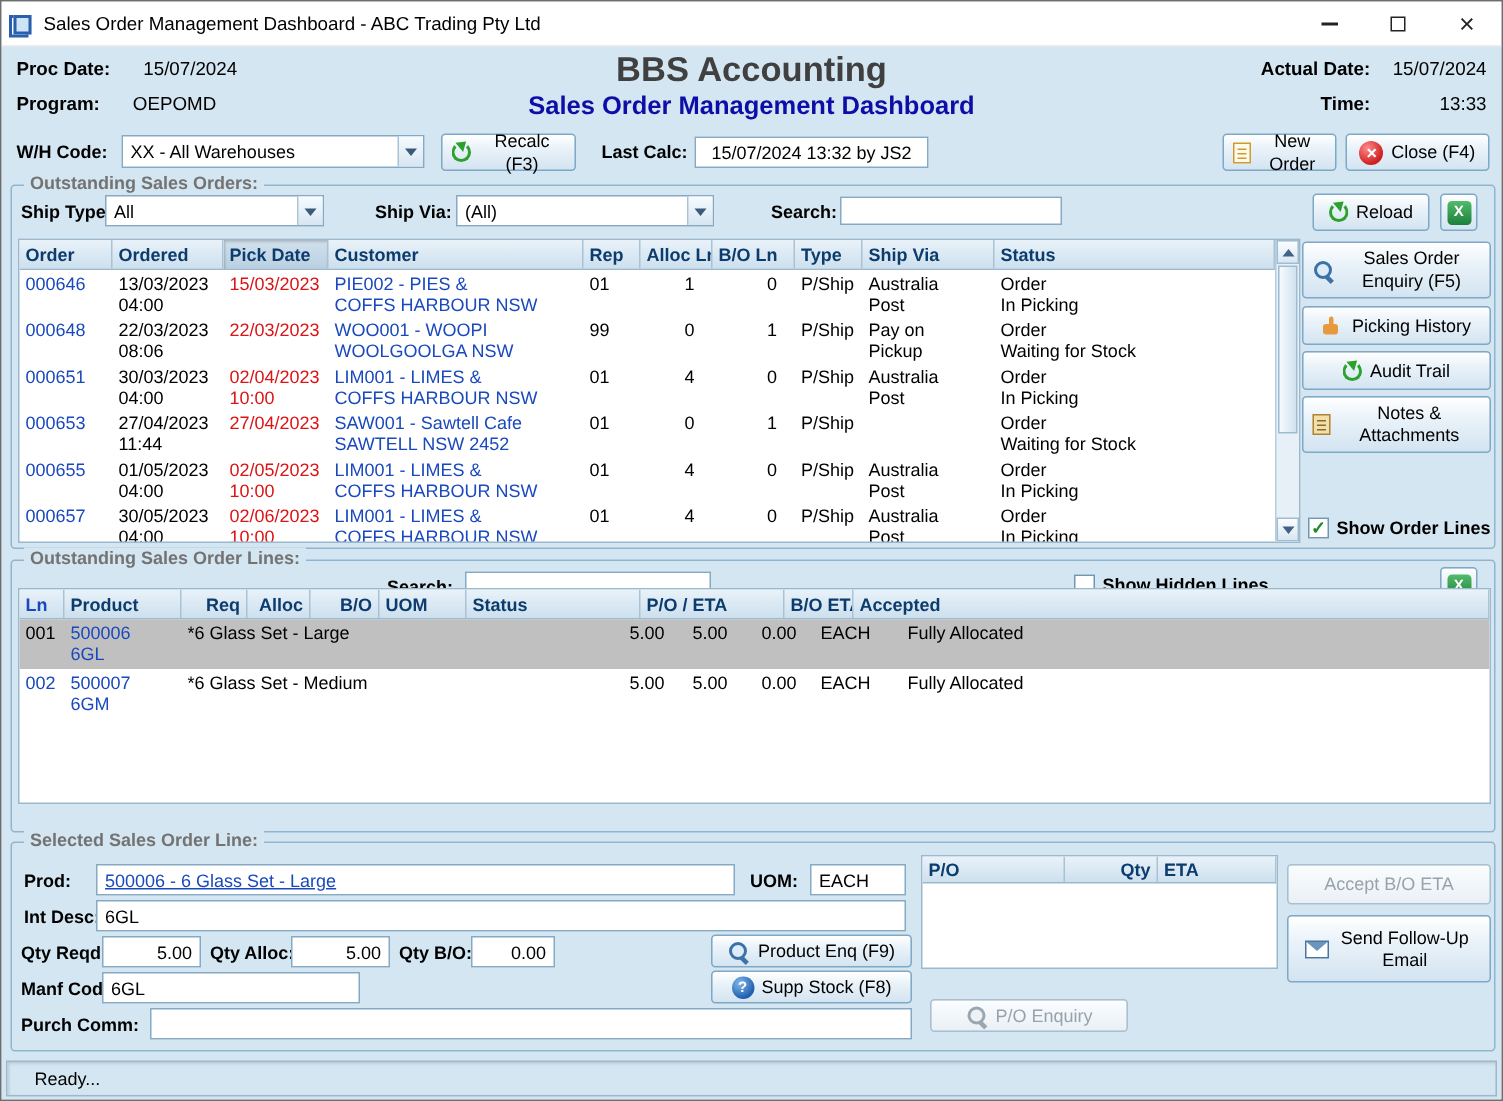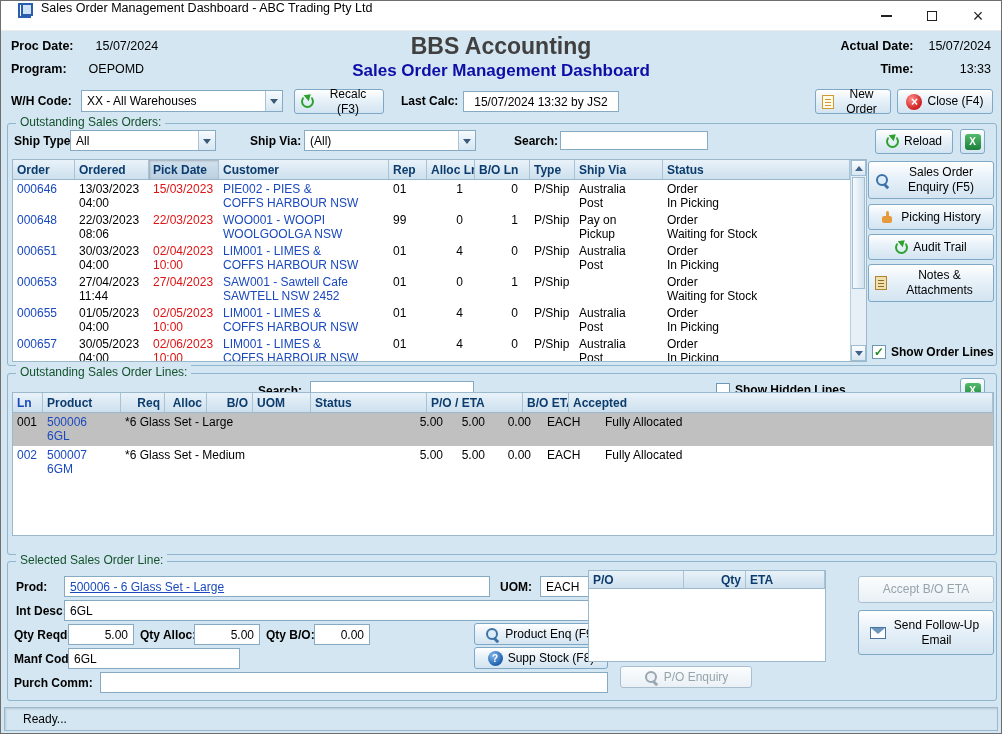--- a/index.html
+++ b/index.html
@@ -3,21 +3,21 @@
 <meta charset="utf-8">
 <style>
   *{box-sizing:border-box;margin:0;padding:0;cursor:default}
   html,body{width:1002px;height:734px}
   body{font-family:"Liberation Sans",sans-serif;font-size:12px;color:#000;background:#eef2f5}
   .window{position:relative;width:1002px;height:734px;border:1px solid #6e6e6e;background:#d4e6f1;overflow:hidden}
   .abs{position:absolute}
   .b{font-weight:bold}
 
   
-  .titlebar{position:absolute;left:0;top:0;right:0;height:30px;background:#fff;display:flex;align-items:flex-start;padding-left:16px;border-bottom:1px solid #ececec}
+  .titlebar{position:absolute;left:0;top:0;right:0;height:30px;background:#fff;display:flex;align-items:center;padding-left:4px;border-bottom:1px solid #ececec}
   .title-text{margin-left:8px;font-size:12.5px}
   .tb-spacer{flex:1}
   .win-btn{width:46px;height:30px;display:flex;align-items:center;justify-content:center}
   .glyph-min{width:11px;height:2px;background:#222}
   .glyph-max{width:10px;height:10px;border:1.5px solid #222}
   .glyph-close::before{content:"×";font-size:18px;line-height:1;color:#222}
   .app-icon{position:relative;width:16px;height:16px}
   .app-icon::before{content:"";position:absolute;left:1px;top:2px;width:9px;height:11px;border:2px solid #2a5fae;background:#fff}
   .app-icon::after{content:"";position:absolute;right:0;bottom:1px;width:8px;height:9px;border:2px solid #2a5fae;background:#cfe3f7}
 
@@ -39,21 +39,21 @@
   .fieldbox{position:absolute;background:#fff;border:1px solid #86a9c4;display:flex;align-items:center;padding:0 5px;font-size:12px;overflow:hidden;white-space:nowrap}
   .fieldbox.center{justify-content:center}
   .fieldbox.right{justify-content:flex-end}
   .link{color:#1a49bd;text-decoration:underline}
   .btn{position:absolute;display:flex;align-items:center;justify-content:center;gap:5px;background:linear-gradient(#ffffff,#e9f2f9 40%,#d3e4f1);border:1px solid #7ea8c6;border-radius:3px;font-size:12px;padding:0 6px}
   .btn .btn-label{text-align:center;line-height:1.25}
   .btn.disabled{color:#97a3ac;border-color:#a9bfd0;background:linear-gradient(#fbfdfe,#e9f0f5)}
   .checkbox{width:14px;height:14px;background:#fff;border:1px solid #6f98b5;display:flex;align-items:center;justify-content:center;flex:0 0 auto}
   .checkbox.checked::after{content:"✓";color:#1f8a1f;font-weight:bold;font-size:12px;line-height:1}
   .groupbox{position:absolute;border:1px solid #8fb5cf;border-radius:3px}
-  .legend{position:absolute;top:-9px;left:8px;background:#d4e6f1;padding:0 4px;color:#14532d;font-weight:normal;font-size:12px;white-space:nowrap}
+  .legend{position:absolute;top:-9px;left:8px;background:#d4e6f1;padding:0 4px;color:#737373;font-weight:bold;font-size:12px;white-space:nowrap}
 
   
   .tbl{position:absolute;background:#fff;border:1px solid #9cb8cc;overflow:hidden}
   .thead{display:flex;height:20px;background:linear-gradient(#e9f2f9,#cde0ee);border-bottom:1px solid #9cb8cc}
   .th{display:flex;align-items:center;padding:0 4px;font-weight:bold;color:#0c3c6e;border-right:1px solid #a9c3d5;font-size:12px;overflow:hidden;white-space:nowrap}
   .th.num{justify-content:flex-end}
   .th.pressed{background:linear-gradient(#d2e1ed,#bad0e2);box-shadow:inset 1px 1px 2px rgba(0,0,0,.22)}
   .tr{display:flex}
   .tr.selected{background:#c0c0c0}
   .td{padding:2px 4px;font-size:12px;white-space:pre-line;overflow:hidden;line-height:1.18}
@@ -435,21 +435,21 @@
       <div class="btn" style="left:466px;top:85px;width:134px;height:22px">
         <span class="icon-question"></span>
         <span class="btn-label">Supp Stock (F8)</span>
       </div>
 
       <span class="b abs" style="left:6px;top:114px">Purch Comm:</span>
       <div class="fieldbox" style="left:92px;top:110px;width:508px;height:21px">
         <span></span>
       </div>
 
-      <div class="tbl" style="left:580px;top:8px;width:238px;height:92px">
+      <div class="tbl" style="left:606px;top:8px;width:238px;height:76px">
         <div class="thead" style="height:18px">
           <div class="th pc0">P/O</div>
           <div class="th pc1 num">Qty</div>
           <div class="th pc2">ETA</div>
         </div>
         <div></div>
       </div>
       <div class="btn disabled" style="left:612px;top:104px;width:132px;height:22px">
         <span class="icon-magnifier gray"></span>
         <span class="btn-label">P/O Enquiry</span>

